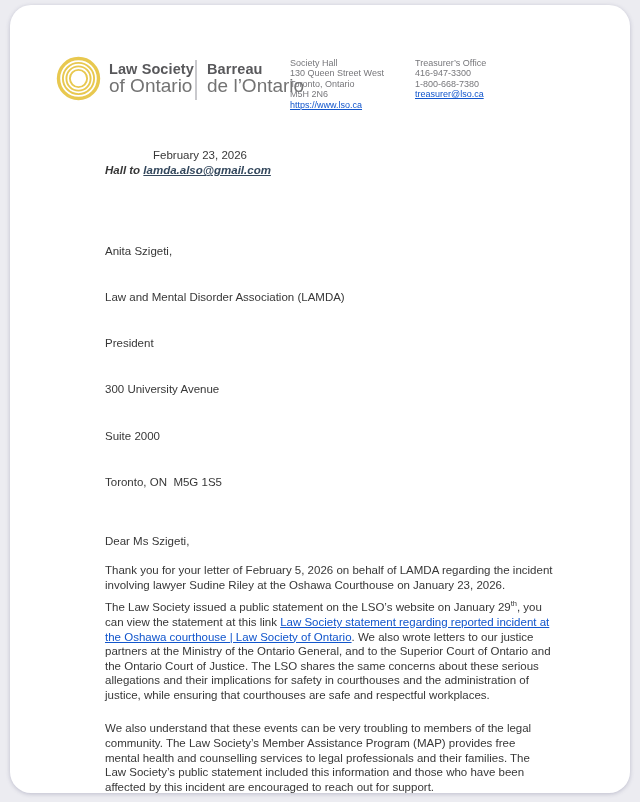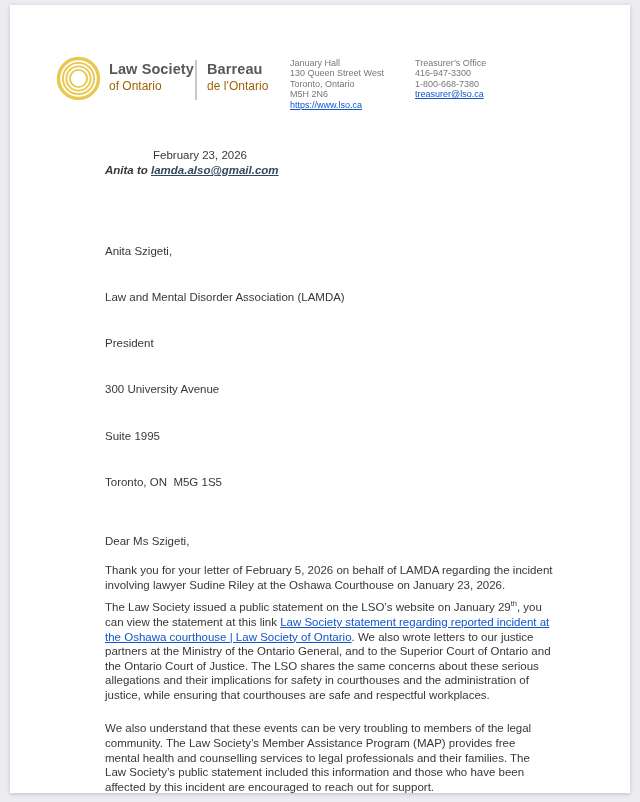--- a/index.html
+++ b/index.html
@@ -15,29 +15,30 @@
     background: #ececf1;
     overflow: hidden;
   }
   .page {
     position: relative;
     width: 620px;
     height: 788px;
     margin: 5px auto 0;
     background: #ffffff;
     box-shadow: 0 1px 4px rgba(70,70,110,0.28);
+    border-radius: 21px;
   }
 
   
   .header { position: absolute; top: 50px; left: 0; width: 100%; height: 70px; }
   .logo { position: absolute; left: 46px; top: 1px; width: 45px; height: 45px; }
   .org-en { position: absolute; left: 99px; top: 6px; }
   .org-fr { position: absolute; left: 197px; top: 6px; }
   .org-line1 { font-size: 14.5px; font-weight: bold; color: #58585b; line-height: 17px; letter-spacing: 0.1px; }
-  .org-line2 { font-size: 12px; color: #a16207; line-height: 16px; }
+  .org-line2 { font-size: 19px; color: #737373; line-height: 16px; }
   .org-divider { position: absolute; left: 185px; top: 5px; width: 1.5px; height: 40px; background: #c9c9cd; }
   .addr-col { position: absolute; top: 3px; font-size: 9px; color: #77777b; line-height: 10.4px; }
   .addr-col.col1 { left: 280px; }
   .addr-col.col2 { left: 405px; }
   .addr-link { color: #1155cc; text-decoration: underline; cursor: pointer; }
 
   
   .letter-body {
     position: absolute;
     left: 95px;
@@ -79,47 +80,47 @@
       </div>
 
       <div class="org-divider"></div>
 
       <div class="org-fr">
         <div class="org-line1">Barreau</div>
         <div class="org-line2">de l’Ontario</div>
       </div>
 
       <div class="addr-col col1">
-        <div>January Hall</div>
+        <div>Society Hall</div>
         <div>130 Queen Street West</div>
         <div>Toronto, Ontario</div>
         <div>M5H 2N6</div>
         <div><span class="addr-link">https://www.lso.ca</span></div>
       </div>
 
       <div class="addr-col col2">
         <div>Treasurer’s Office</div>
         <div>416-947-3300</div>
         <div>1-800-668-7380</div>
         <div><span class="addr-link">treasurer@lso.ca</span></div>
       </div>
     </div>
 
     <div class="letter-body">
 
       <div class="date-line">February 23, 2026</div>
 
-      <div class="sent-line"><span>Anita to </span><span class="sent-email">lamda.also@gmail.com</span></div>
+      <div class="sent-line"><span>Hall to </span><span class="sent-email">lamda.also@gmail.com</span></div>
 
       <div class="recipient">
         <div>Anita Szigeti,</div>
         <div>Law and Mental Disorder Association (LAMDA)</div>
         <div>President</div>
         <div>300 University Avenue</div>
-        <div>Suite 1995</div>
+        <div>Suite 2000</div>
         <div>Toronto, ON  M5G 1S5</div>
       </div>
 
       <div class="salutation">Dear Ms Szigeti,</div>
 
       <p class="para p1">Thank you for your letter of February 5, 2026 on behalf of LAMDA regarding the incident involving lawyer Sudine Riley at the Oshawa Courthouse on January 23, 2026.</p>
 
       <p class="para p2"><span>The Law Society issued a public statement on the LSO’s website on January 29</span><sup>th</sup><span>, you can view the statement at this link </span><span class="body-link">Law Society statement regarding reported incident at the Oshawa courthouse | Law Society of Ontario</span><span>. We also wrote letters to our justice partners at the Ministry of the Ontario General, and to the Superior Court of Ontario and the Ontario Court of Justice. The LSO shares the same concerns about these serious allegations and their implications for safety in courthouses and the administration of justice, while ensuring that courthouses are safe and respectful workplaces.</span></p>
 
       <p class="para p3">We also understand that these events can be very troubling to members of the legal community. The Law Society’s Member Assistance Program (MAP) provides free mental health and counselling services to legal professionals and their families. The Law Society’s public statement included this information and those who have been affected by this incident are encouraged to reach out for support.</p>

